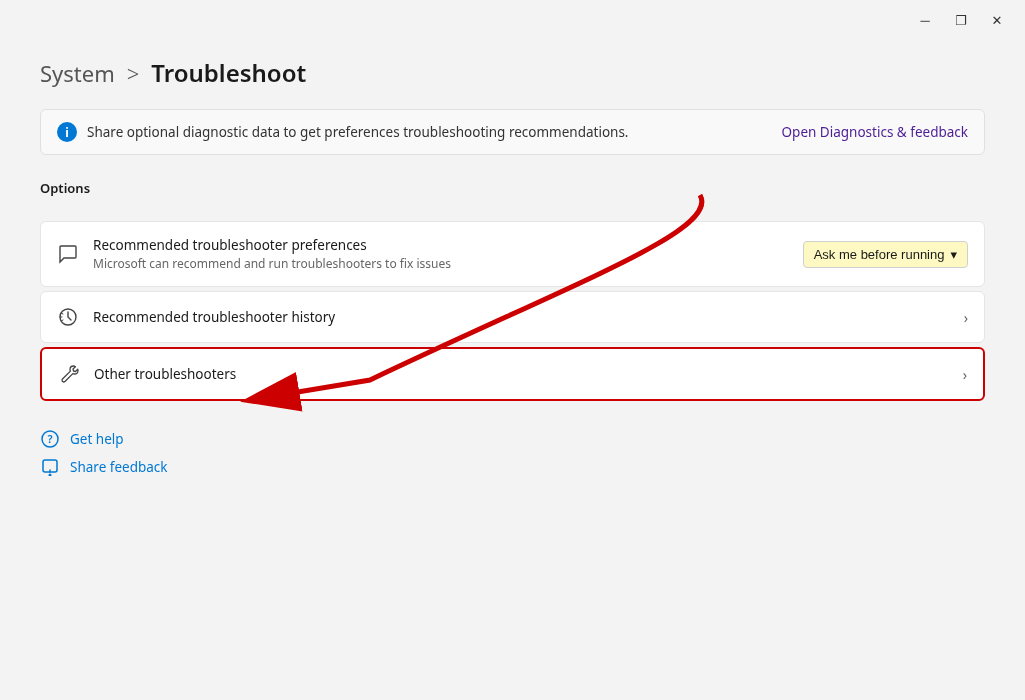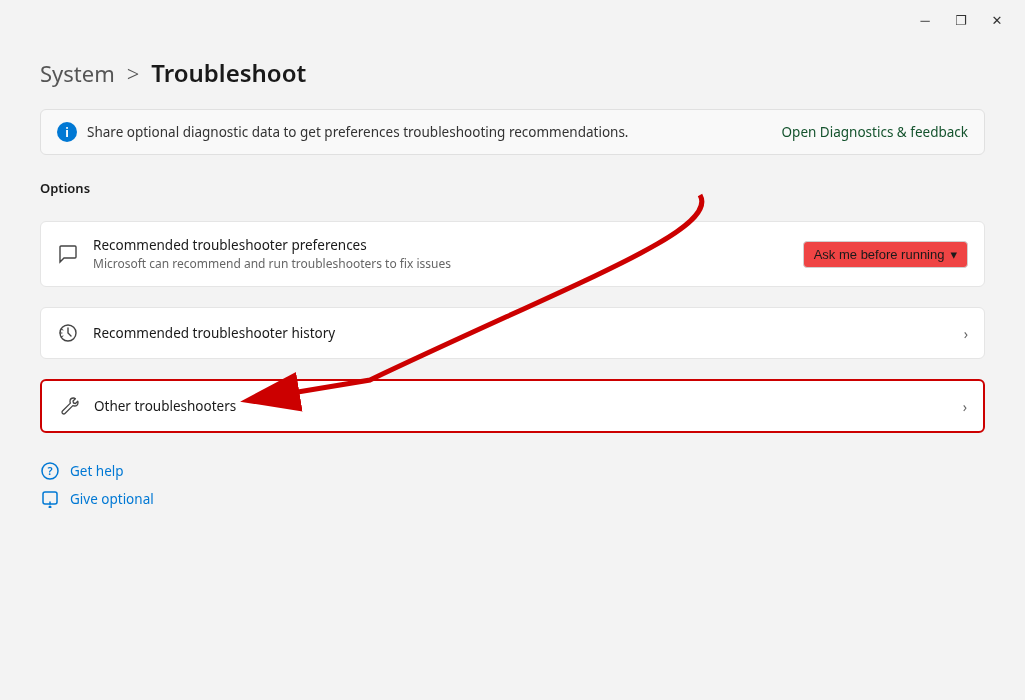--- a/index.html
+++ b/index.html
@@ -91,39 +91,39 @@
       font-size: 12px;
       font-weight: 700;
       flex-shrink: 0;
     }
     .info-text {
       font-size: 13.5px;
       color: #333;
     }
     .open-diagnostics-link {
       font-size: 13.5px;
-      color: #14532d;
+      color: #4c1d95;
       text-decoration: none;
       white-space: nowrap;
       cursor: pointer;
     }
 
     
     .section-label {
       font-size: 13px;
       font-weight: 600;
       color: #1a1a1a;
       margin-bottom: 24px;
     }
 
     
     .options-container {
       display: flex;
       flex-direction: column;
-      gap: 20px;
+      gap: 4px;
     }
     .option-row {
       display: flex;
       align-items: center;
       justify-content: space-between;
       background: #ffffff;
       border: 1px solid #e5e5e5;
       border-radius: 6px;
       padding: 14px 16px;
       cursor: pointer;
@@ -160,21 +160,21 @@
     }
     .option-right {
       display: flex;
       align-items: center;
       gap: 8px;
     }
     .dropdown-btn {
       display: flex;
       align-items: center;
       gap: 6px;
-      background: #ef4444;
+      background: #fef9c3;
       border: 1px solid #d0d0d0;
       border-radius: 4px;
       padding: 5px 10px;
       font-size: 13px;
       color: #1a1a1a;
       cursor: pointer;
     }
     .chevron-right {
       font-size: 14px;
       color: #666;
@@ -316,21 +316,21 @@
       <span class="bottom-link-text">Get help</span>
     </a>
     <a class="bottom-link">
       <span class="bottom-link-icon">
         <svg width="18" height="18" viewBox="0 0 18 18" fill="none">
           <rect x="2" y="2" width="14" height="12" rx="2" stroke="#0078d4" stroke-width="1.5" fill="none"></rect>
           <circle cx="9" cy="17" r="1.5" fill="#0078d4"></circle>
           <path d="M9 14V12" stroke="#0078d4" stroke-width="1.5" stroke-linecap="round"></path>
         </svg>
       </span>
-      <span class="bottom-link-text">Give optional</span>
+      <span class="bottom-link-text">Share feedback</span>
     </a>
   </div>
 
 </div>
 
 <svg class="annotation-overlay" viewBox="0 0 1025 700" xmlns="http://www.w3.org/2000/svg">
 
   <defs>
     <marker id="arrowhead" markerWidth="12" markerHeight="8" refX="10" refY="4" orient="auto">
       <polygon points="0 0, 12 4, 0 8" fill="#cc0000"></polygon>

